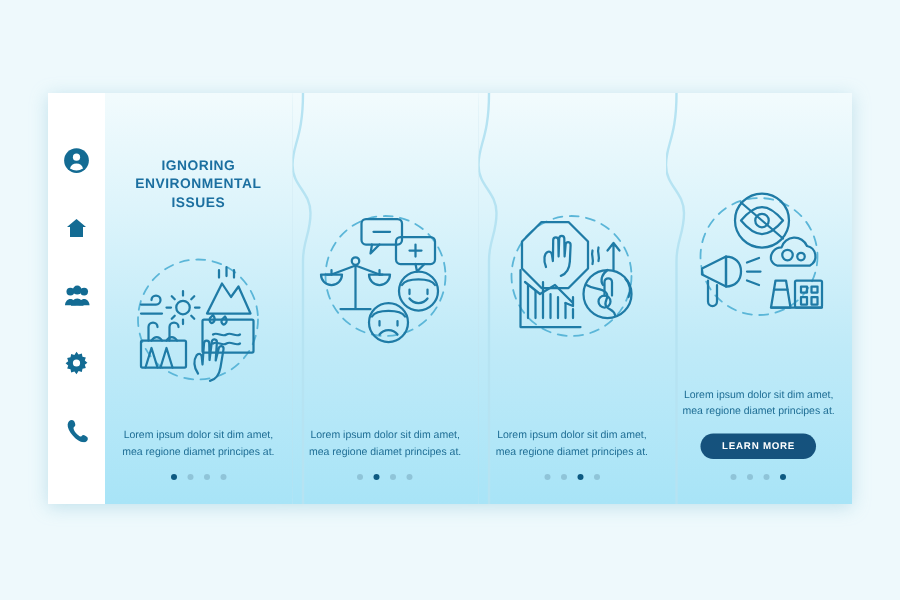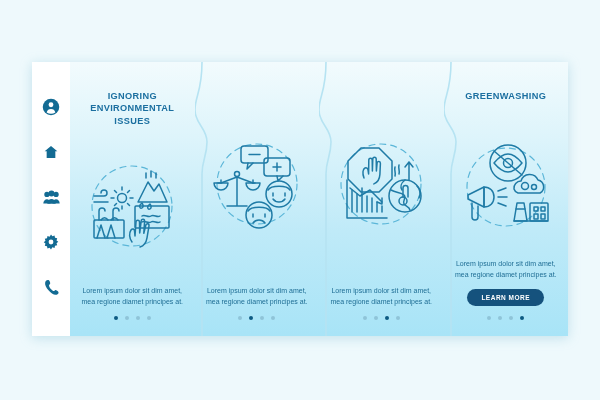--- a/index.html
+++ b/index.html
@@ -78,21 +78,21 @@
 
   .panel-title {
     color: #1b6fa0;
     font-size: 9.2px;
     font-weight: bold;
     letter-spacing: 0.35px;
     text-align: center;
     line-height: 1.35;
     text-transform: uppercase;
     min-height: 26px;
-    margin-top: 6px;
+    margin-top: 20px;
   }
 
   .illus {
     flex: 1;
     display: flex;
     align-items: center;
     justify-content: center;
     width: 100%;
     margin-top: -2px;
   }
@@ -340,24 +340,20 @@
       </div>
     </div>
 
     <div class="panel has-btn">
       <div class="divider">
         <svg viewBox="0 0 16 274" preserveAspectRatio="none">
           <path d="M8 0 C8 30 1 34 1 48 C1 62 13 66 13 80 C13 94 8 98 8 112 L8 274" fill="none" stroke="#b6e3f2" stroke-width="1.6"></path>
         </svg>
       </div>
 
-      <div class="panel-title">
-        <div>GREENWASHING</div>
-        <div></div>
-      </div>
 
       <div class="illus">
         <span>
           <svg width="100" height="92" viewBox="0 0 100 92" fill="none" stroke="#1f7ba6" stroke-width="1.5" stroke-linecap="round" stroke-linejoin="round">
             <circle cx="50" cy="46" r="39" stroke="#5bb6d8" stroke-width="1.2" stroke-dasharray="6 5"></circle>
 
             <circle cx="52" cy="22" r="18"></circle>
             <path d="M38 10l28 24"></path>
             <path d="M38 22c5-6 10-9 14-9s9 3 14 9c-5 6-10 9-14 9s-9-3-14-9z"></path>
             <circle cx="52" cy="22" r="4.5"></circle>

